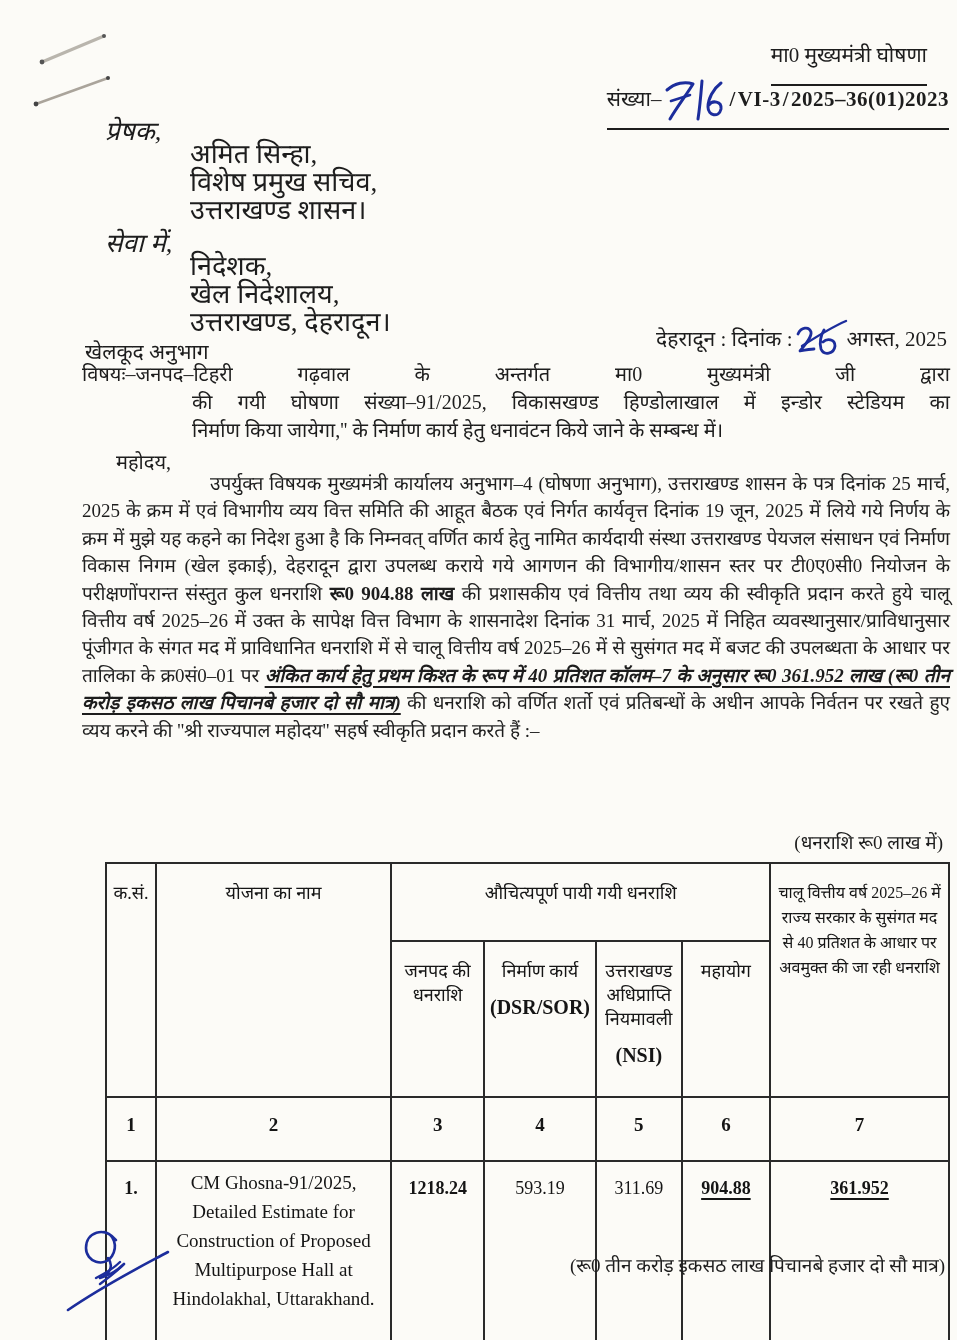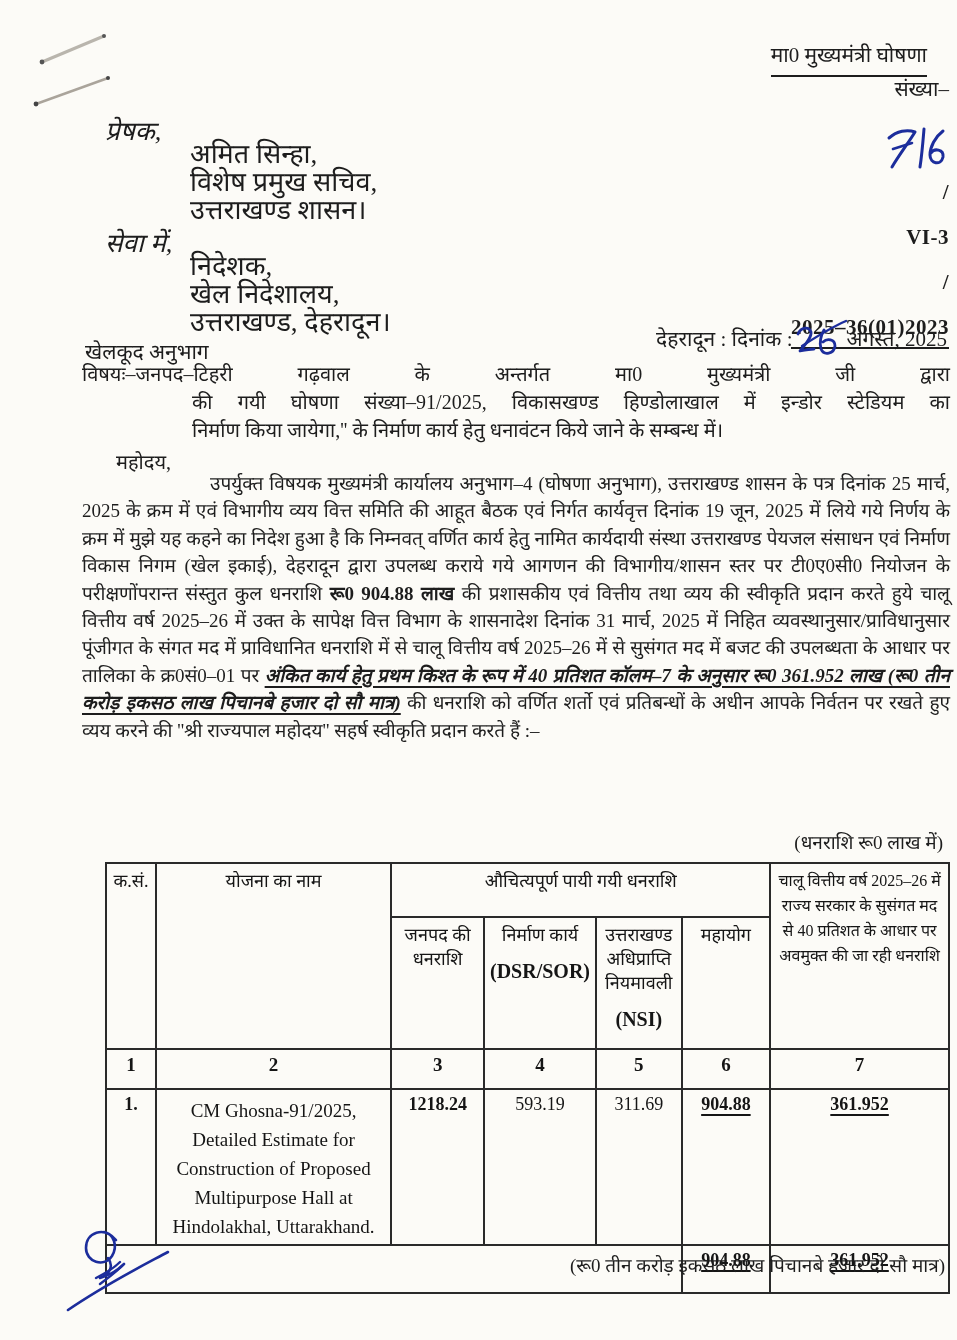--- a/index.html
+++ b/index.html
@@ -8,24 +8,24 @@
     width:957px;height:1340px;
     margin:0 auto;
     background:#fcfbf7;
     color:#1d1d1d;
     font-family:"Liberation Serif","DejaVu Serif",serif;
     overflow:hidden;
     box-shadow:0 0 6px rgba(0,0,0,.25);
   }
   .abs{position:absolute;}
   .dev{font-family:"Liberation Serif","DejaVu Serif",serif;}
-  .underlined{border-bottom:2px solid #1d1d1d;padding-bottom:7px;}
+  .underlined{border-bottom:2px solid #1d1d1d;padding-bottom:16px;}
   
   .hdr-title{top:40px;right:30px;font-size:21px;}
-  .hdr-number{top:74px;right:8px;font-size:21px;display:flex;align-items:flex-end;gap:20px;flex-direction:column;}
+  .hdr-number{top:74px;right:8px;font-size:21px;display:flex;align-items:flex-end;gap:2px;}
   .hdr-number .latin{font-weight:bold;font-size:21px;letter-spacing:.5px;}
   .hw{display:inline-block;vertical-align:baseline;}
   
   .blk-label{font-size:26px;font-style:italic;}
   .blk-lines{font-size:27px;line-height:28px;}
   
   .dateline-right{top:318px;right:10px;font-size:21px;display:flex;align-items:flex-end;}
   
   .subject{top:360px;left:82px;width:868px;font-size:20px;line-height:28px;}
   .jl{text-align:justify;text-align-last:justify;}
@@ -47,21 +47,21 @@
   }
   .amount-note{top:829px;right:14px;font-size:19px;}
   
   table.main{
     position:absolute;top:862px;left:105px;
     width:845px;border-collapse:collapse;
     font-size:18px;color:#151515;
   }
   table.main td{
     border:2px solid #2a2a2a;
-    padding:4px 5px;
+    padding:16px 5px;
     vertical-align:top;
     text-align:center;
   }
   td.h-span{height:44px;}
   td.h-sub{height:122px;}
   .numrow td{height:30px;font-weight:bold;font-size:19px;vertical-align:middle;}
   .datarow td{height:146px;padding-top:8px;}
   .totalrow td{height:38px;vertical-align:middle;}
   .cell-name{
     text-align:justify;

